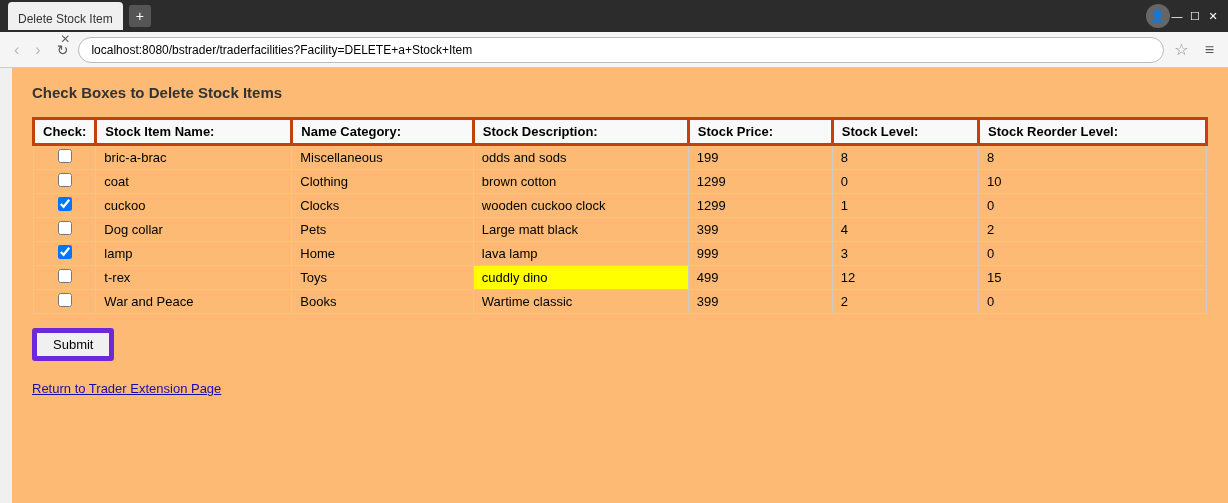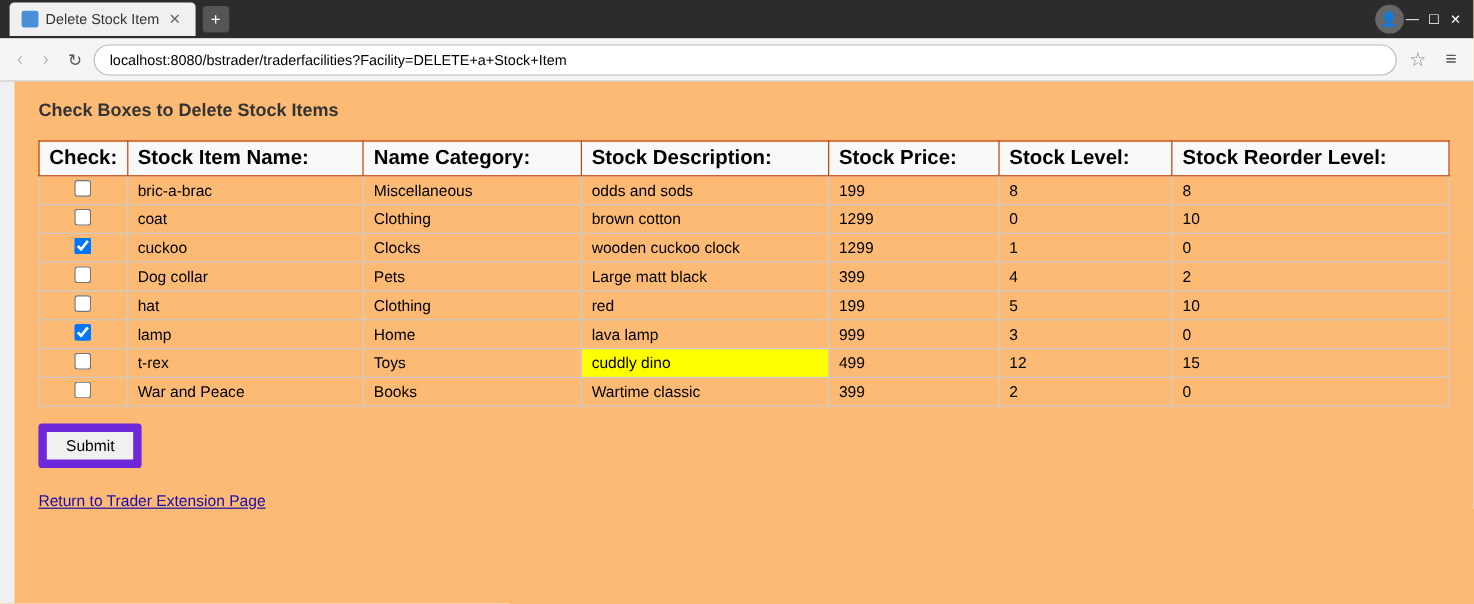--- a/index.html
+++ b/index.html
@@ -27,20 +27,21 @@
     .tab {
       display: flex;
       align-items: center;
       background: #f0f0f0;
       color: #333;
       padding: 4px 10px;
       border-radius: 4px 4px 0 0;
       font-size: 12px;
       gap: 6px;
       height: 28px;
+      flex-direction: column;
     }
     .tab-icon {
       width: 14px;
       height: 14px;
       background: #4a90d9;
       border-radius: 2px;
       display: inline-block;
     }
     .tab-close {
       font-size: 12px;
@@ -156,23 +157,23 @@
 
     
     table {
       border-collapse: collapse;
       width: 100%;
     }
     th {
       text-align: left;
       font-weight: bold;
       padding: 4px 8px;
-      border: 1px solid #c2410c;
+      border: 3px solid #c2410c;
       background: #f9f9f9;
-      font-size: 17px;
+      font-size: 13px;
       white-space: nowrap;
     }
     td {
       padding: 3px 8px;
       border: 1px solid #ccc;
       font-size: 13px;
       vertical-align: middle;
     }
     .check-col {
       width: 30px;
@@ -185,21 +186,21 @@
       cursor: pointer;
       width: 14px;
       height: 14px;
     }
 
     
     .submit-btn {
       margin-top: 14px;
       padding: 4px 16px;
       background: #f0f0f0;
-      border: 7px solid #6d28d9;
+      border: 5px solid #6d28d9;
       border-radius: 3px;
       cursor: pointer;
       font-size: 13px;
     }
 
     
     .return-link {
       display: block;
       margin-top: 20px;
       color: #1a0dab;
@@ -283,29 +284,20 @@
         <tr>
           <td class="check-col"><input type="checkbox" style=""></td>
           <td>Dog collar</td>
           <td>Pets</td>
           <td>Large matt black</td>
           <td>399</td>
           <td>4</td>
           <td>2</td>
         </tr>
         <tr>
-          <td class="check-col"><input type="checkbox" style=""></td>
-          <td>hat</td>
-          <td>Clothing</td>
-          <td>red</td>
-          <td>199</td>
-          <td>5</td>
-          <td>10</td>
-        </tr>
-        <tr>
           <td class="check-col"><input type="checkbox" checked="" style=""></td>
           <td>lamp</td>
           <td>Home</td>
           <td>lava lamp</td>
           <td>999</td>
           <td>3</td>
           <td>0</td>
         </tr>
         <tr>
           <td class="check-col"><input type="checkbox" style=""></td>

